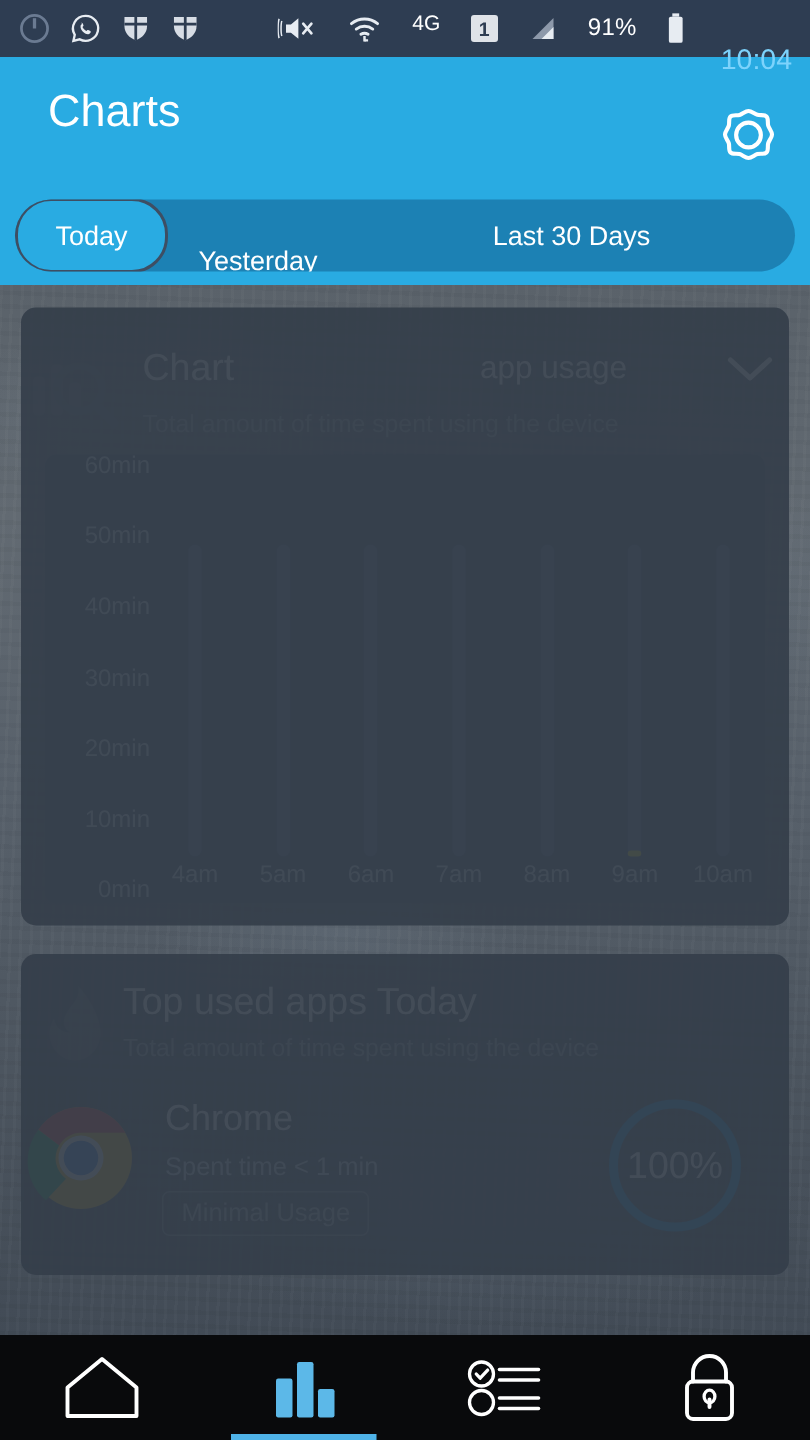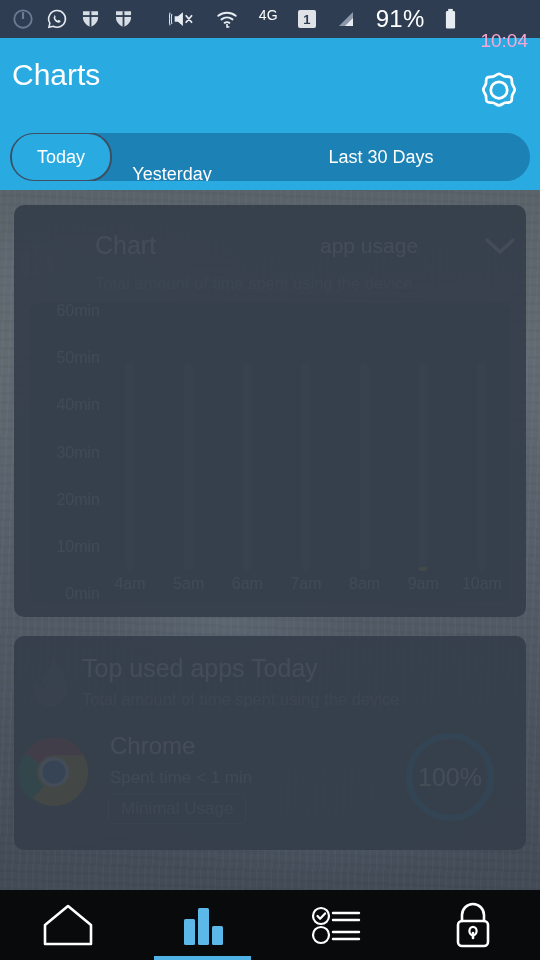--- a/index.html
+++ b/index.html
@@ -30,34 +30,34 @@
 
   
   .statusbar {
     position: absolute; left:0; top:0; width:540px; height:38px;
     background:#2e3d52; display:flex; align-items:center;
     padding: 0 12px; z-index: 40;
   }
   .sb-left { display:flex; align-items:center; gap:12px; }
   .sb-right { margin-left:auto; display:flex; align-items:center; gap:20px; }
   .sb-ico { display:block; }
-  .sb-text { color:#fff; font-size:24px; letter-spacing:0.2px; }
-  .sb-time { color:#f9a8d4; font-size:19px; margin-left:3px;margin-top:44px; }
+  .sb-text { color:#fff; font-size:16px; letter-spacing:0.2px; }
+  .sb-time { color:#7dd3fc; font-size:19px; margin-left:3px;margin-top:44px; }
   .simbox {
     width:18px;height:18px;background:#dfe3e8;border-radius:2px;color:#2e3d52;
     font-size:13px;font-weight:bold;display:flex;align-items:center;justify-content:center;
   }
 
   
   .appbar {
     position:absolute; left:0; top:38px; width:540px; height:152px;
     background:#29abe2; z-index:30;
   }
   .appbar-title {
-    position:absolute; left:12px; top:20px;
+    position:absolute; left:32px; top:20px;
     color:#fff; font-size:30px; font-weight:400;
   }
   .gear-btn {
     position:absolute; right:18px; top:52px; width:46px; height:46px;
     transform: translateY(-50%);
     display:flex;align-items:center;justify-content:center;cursor:pointer;
   }
 
   
   .tabstrip {

